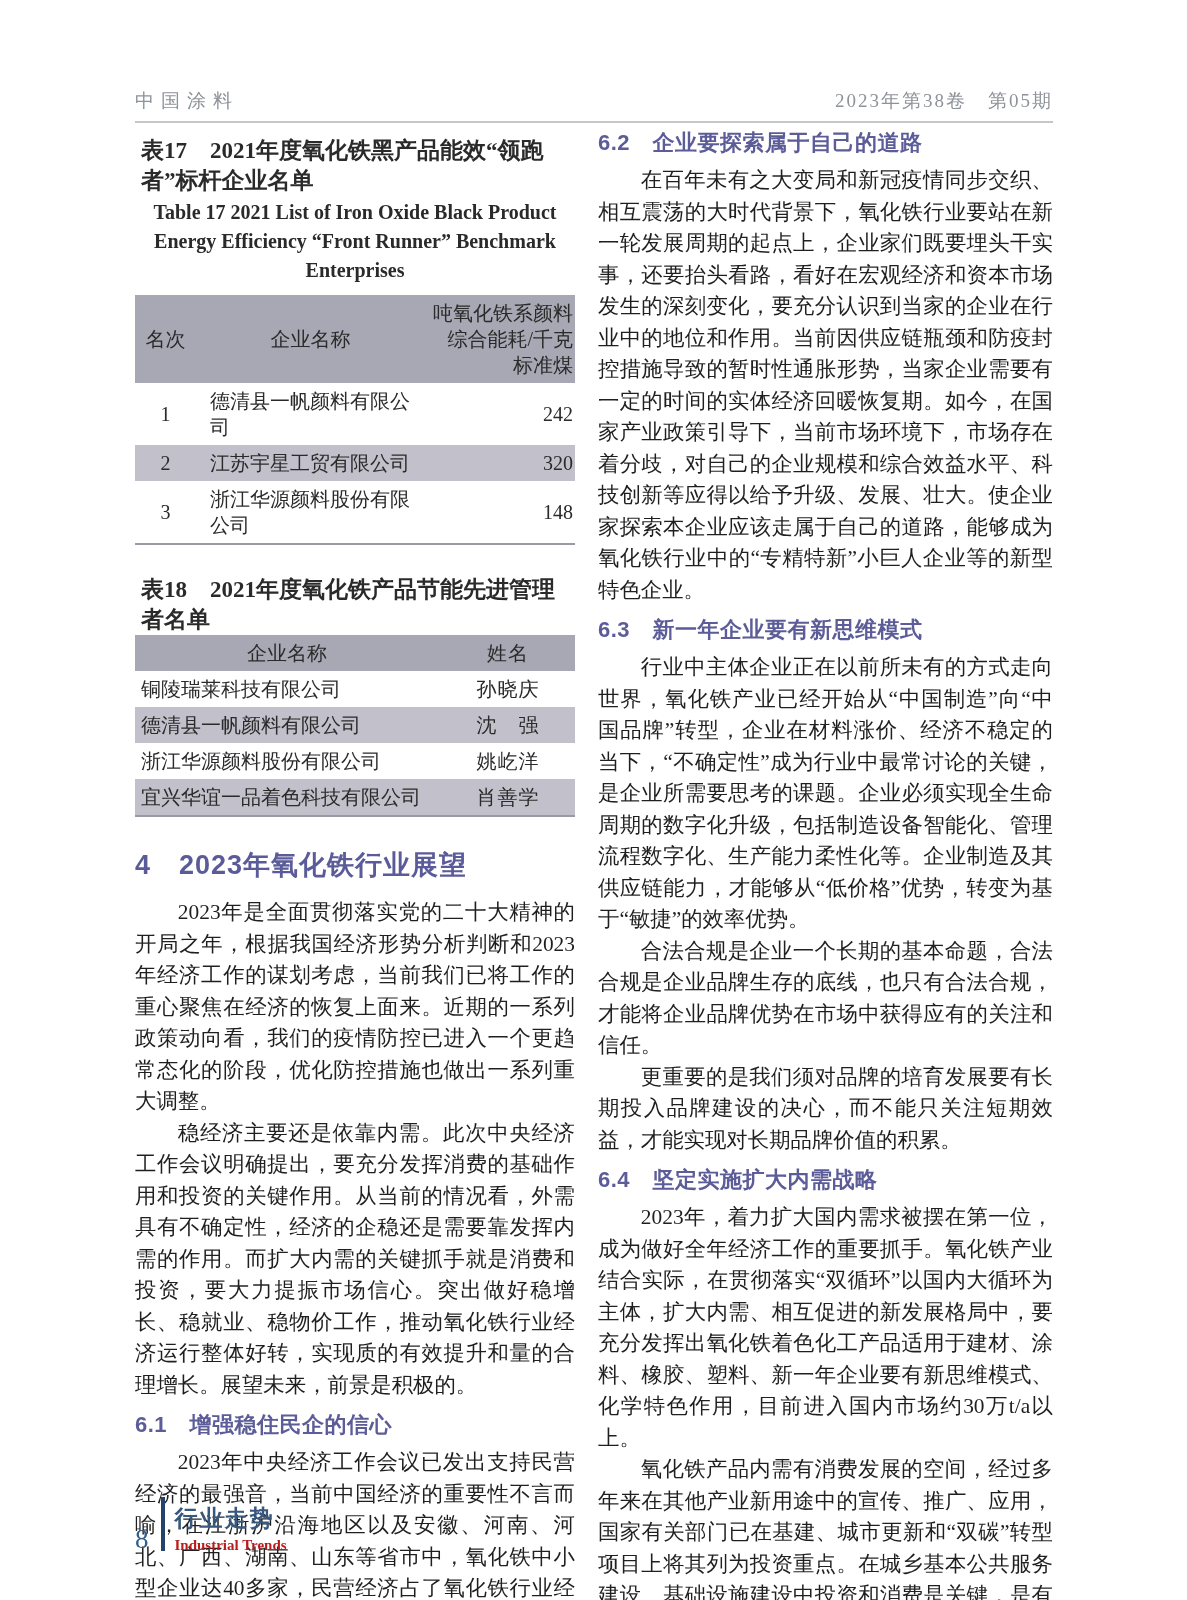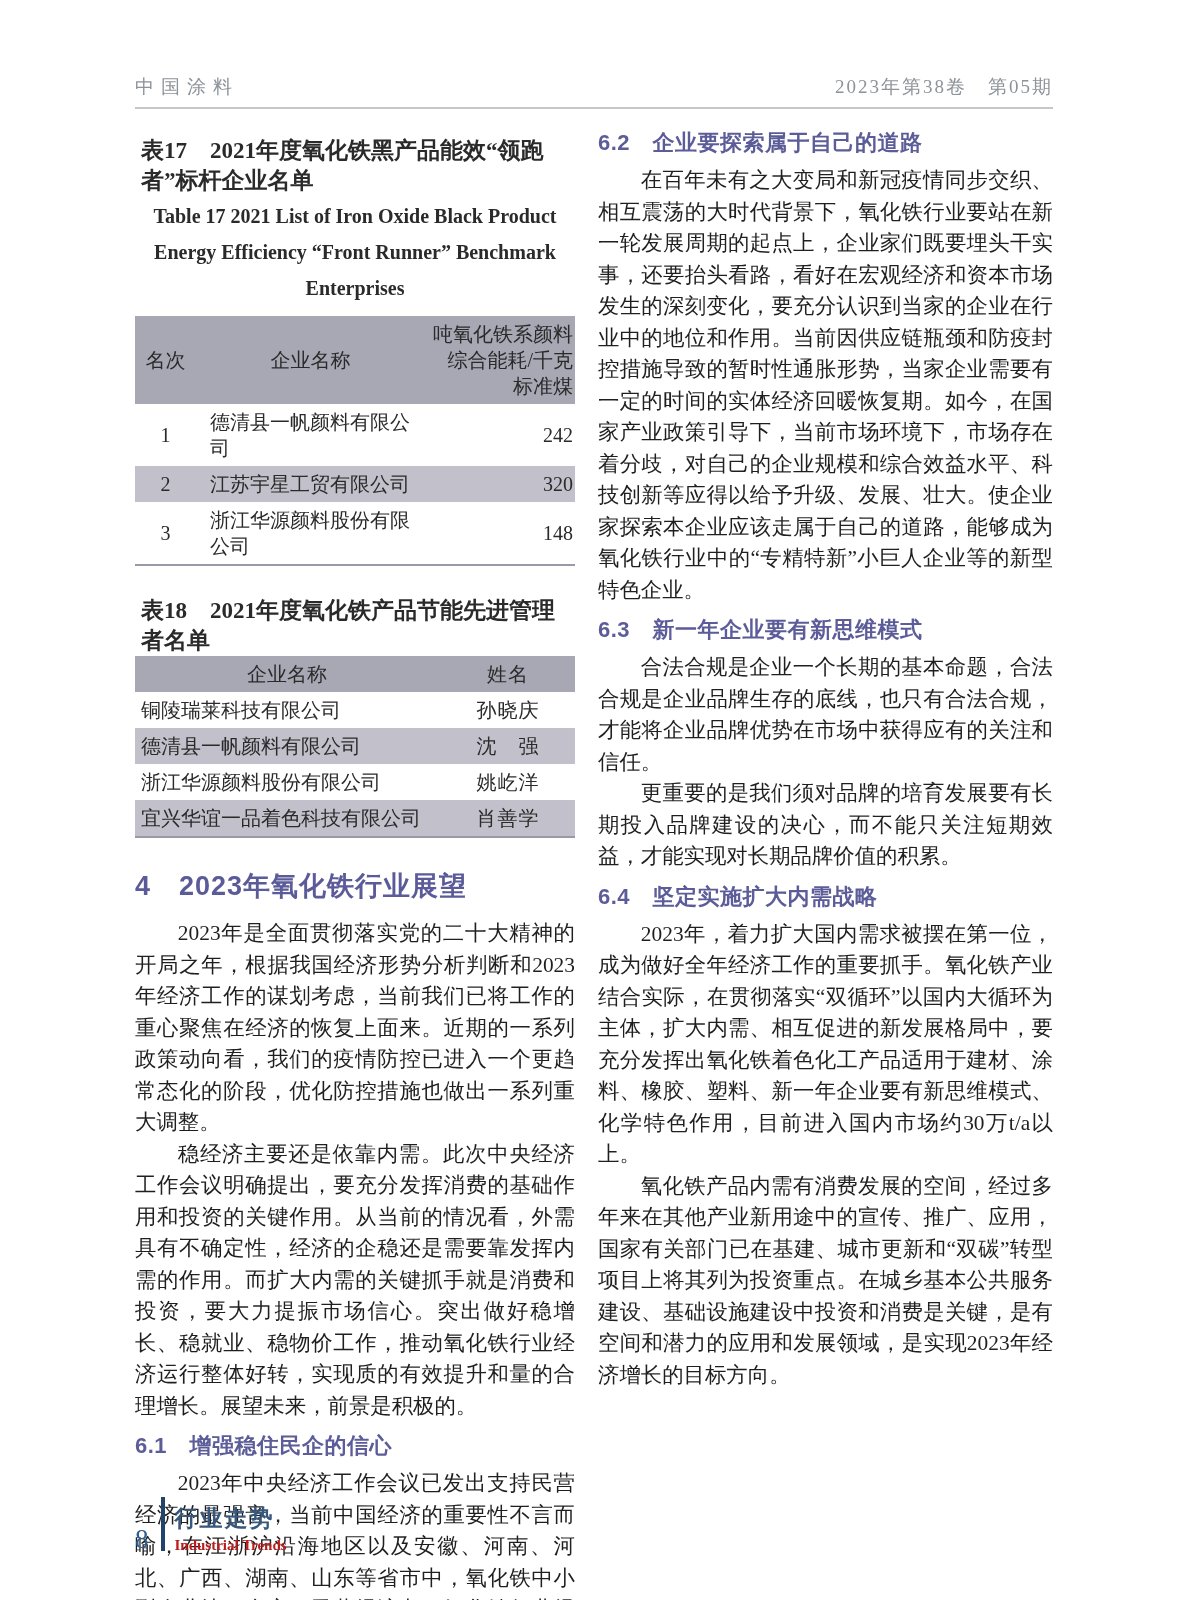--- a/index.html
+++ b/index.html
@@ -3,41 +3,41 @@
 <meta charset="utf-8">
 <style>
   html,body{margin:0;padding:0;}
   body{
     width:1187px;height:1600px;position:relative;background:#ffffff;
     font-family:"Liberation Serif","DejaVu Serif",serif;
     color:#2a2a2a;
   }
   
   .page-header{
-    position:absolute;top:74px;left:135px;width:918px;
+    position:absolute;top:88px;left:135px;width:918px;
     display:flex;justify-content:space-between;align-items:flex-end;
     border-bottom:2px solid #c4c8cb;padding-bottom:7px;
     color:#8d9399;font-size:19px;
   }
   .page-header .left{letter-spacing:7px;}
   .page-header .right{letter-spacing:2px;}
   
   .columns{
     position:absolute;top:128px;left:135px;width:918px;
     display:flex;gap:23px;
   }
   .col{width:440px;}
   .col.right{width:455px;}
   
   .tbl-title-cn{
     font-weight:bold;font-size:23px;text-align:left;line-height:30px;
     margin:8px 6px 0 6px;
   }
   .tbl-title-en{
-    font-weight:bold;font-size:20px;text-align:center;line-height:36px;
+    font-weight:bold;font-size:20px;text-align:center;line-height:29px;
     margin:2px 10px 10px 10px;
   }
   table{width:100%;border-collapse:collapse;font-size:20px;line-height:26px;
         border-bottom:2px solid #9a99a6;}
   th{background:#a8a7b4;font-weight:normal;padding:5px 2px;}
   td{padding:5px 2px;}
   tr.alt td{background:#c1c0cb;}
   .t17 .c-rank{width:57px;text-align:center;}
   .t17 .c-company{width:215px;text-align:left;padding-left:14px;}
   .t17 th.c-company{text-align:center;padding-left:0;}
@@ -163,20 +163,21 @@
     <p class="body">2023年中央经济工作会议已发出支持民营经济的最强音，当前中国经济的重要性不言而喻，在江浙沪沿海地区以及安徽、河南、河北、广西、湖南、山东等省市中，氧化铁中小型企业达40多家，民营经济占了氧化铁行业经济的“五六七八九”——贡献50%以上的税收，60%以上的生产总值，70%以上的技术创新，80%以上的城镇劳动力就业，以及90%以上的企业数量。</p>
 
   </div>
 
   <div class="col right">
 
     <h3 class="sub-heading" style="margin-top:0;">6.2　企业要探索属于自己的道路</h3>
     <p class="body">在百年未有之大变局和新冠疫情同步交织、相互震荡的大时代背景下，氧化铁行业要站在新一轮发展周期的起点上，企业家们既要埋头干实事，还要抬头看路，看好在宏观经济和资本市场发生的深刻变化，要充分认识到当家的企业在行业中的地位和作用。当前因供应链瓶颈和防疫封控措施导致的暂时性通胀形势，当家企业需要有一定的时间的实体经济回暖恢复期。如今，在国家产业政策引导下，当前市场环境下，市场存在着分歧，对自己的企业规模和综合效益水平、科技创新等应得以给予升级、发展、壮大。使企业家探索本企业应该走属于自己的道路，能够成为氧化铁行业中的“专精特新”小巨人企业等的新型特色企业。</p>
 
     <h3 class="sub-heading">6.3　新一年企业要有新思维模式</h3>
+    <p class="body">行业中主体企业正在以前所未有的方式走向世界，氧化铁产业已经开始从“中国制造”向“中国品牌”转型，企业在材料涨价、经济不稳定的当下，“不确定性”成为行业中最常讨论的关键，是企业所需要思考的课题。企业必须实现全生命周期的数字化升级，包括制造设备智能化、管理流程数字化、生产能力柔性化等。企业制造及其供应链能力，才能够从“低价格”优势，转变为基于“敏捷”的效率优势。</p>
     <p class="body">合法合规是企业一个长期的基本命题，合法合规是企业品牌生存的底线，也只有合法合规，才能将企业品牌优势在市场中获得应有的关注和信任。</p>
     <p class="body">更重要的是我们须对品牌的培育发展要有长期投入品牌建设的决心，而不能只关注短期效益，才能实现对长期品牌价值的积累。</p>
 
     <h3 class="sub-heading">6.4　坚定实施扩大内需战略</h3>
     <p class="body">2023年，着力扩大国内需求被摆在第一位，成为做好全年经济工作的重要抓手。氧化铁产业结合实际，在贯彻落实“双循环”以国内大循环为主体，扩大内需、相互促进的新发展格局中，要充分发挥出氧化铁着色化工产品适用于建材、涂料、橡胶、塑料、新一年企业要有新思维模式、化学特色作用，目前进入国内市场约30万t/a以上。</p>
     <p class="body">氧化铁产品内需有消费发展的空间，经过多年来在其他产业新用途中的宣传、推广、应用，国家有关部门已在基建、城市更新和“双碳”转型项目上将其列为投资重点。在城乡基本公共服务建设、基础设施建设中投资和消费是关键，是有空间和潜力的应用和发展领域，是实现2023年经济增长的目标方向。</p>
 
   </div>
 </div>
 

